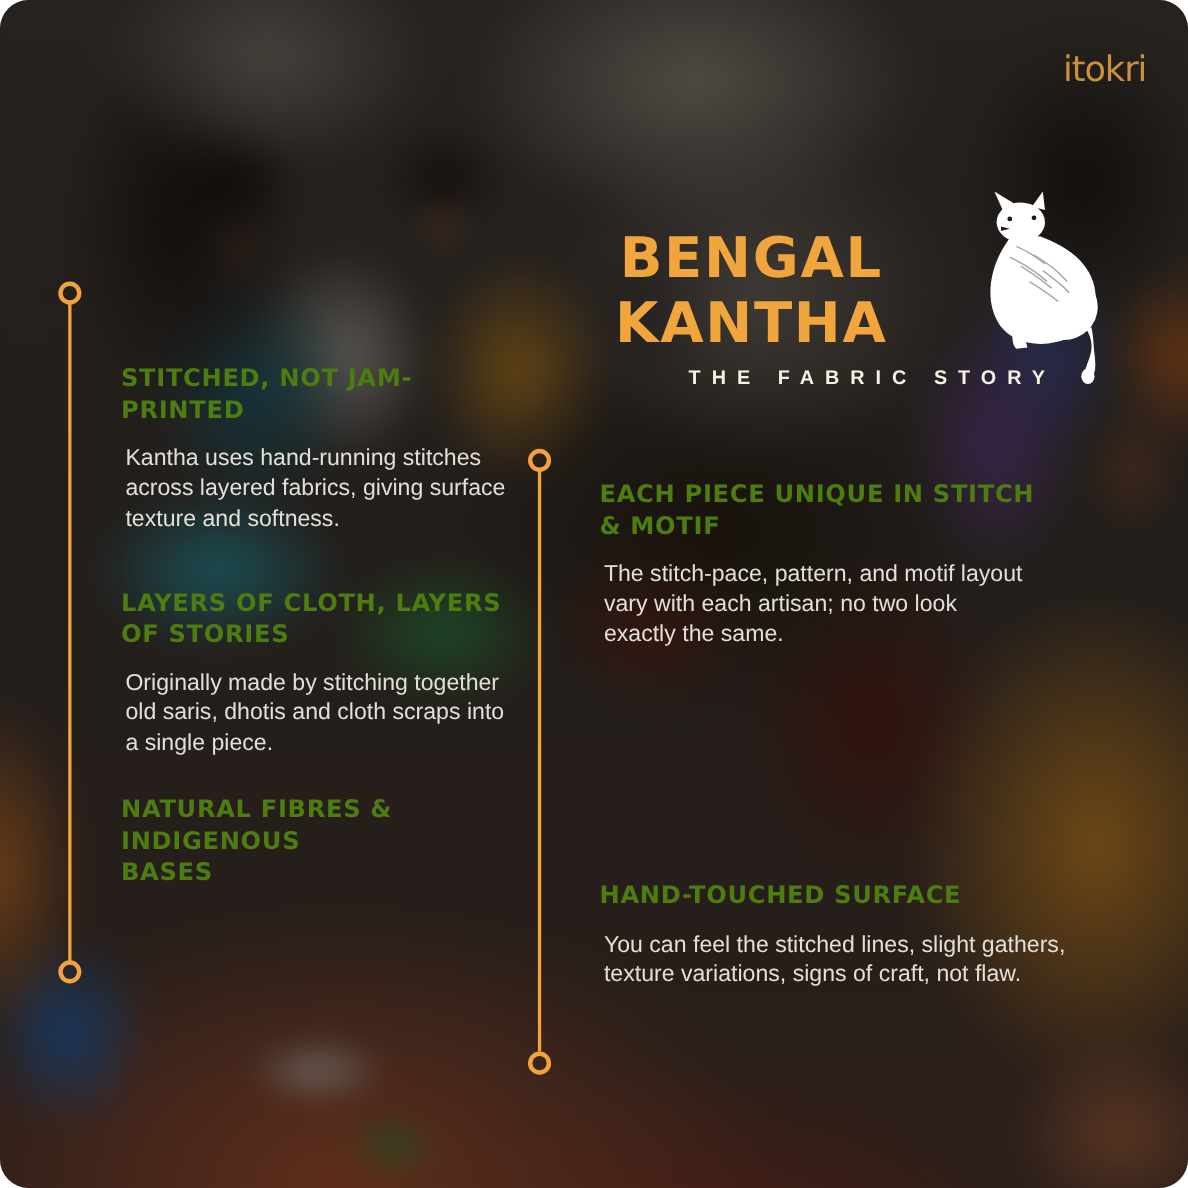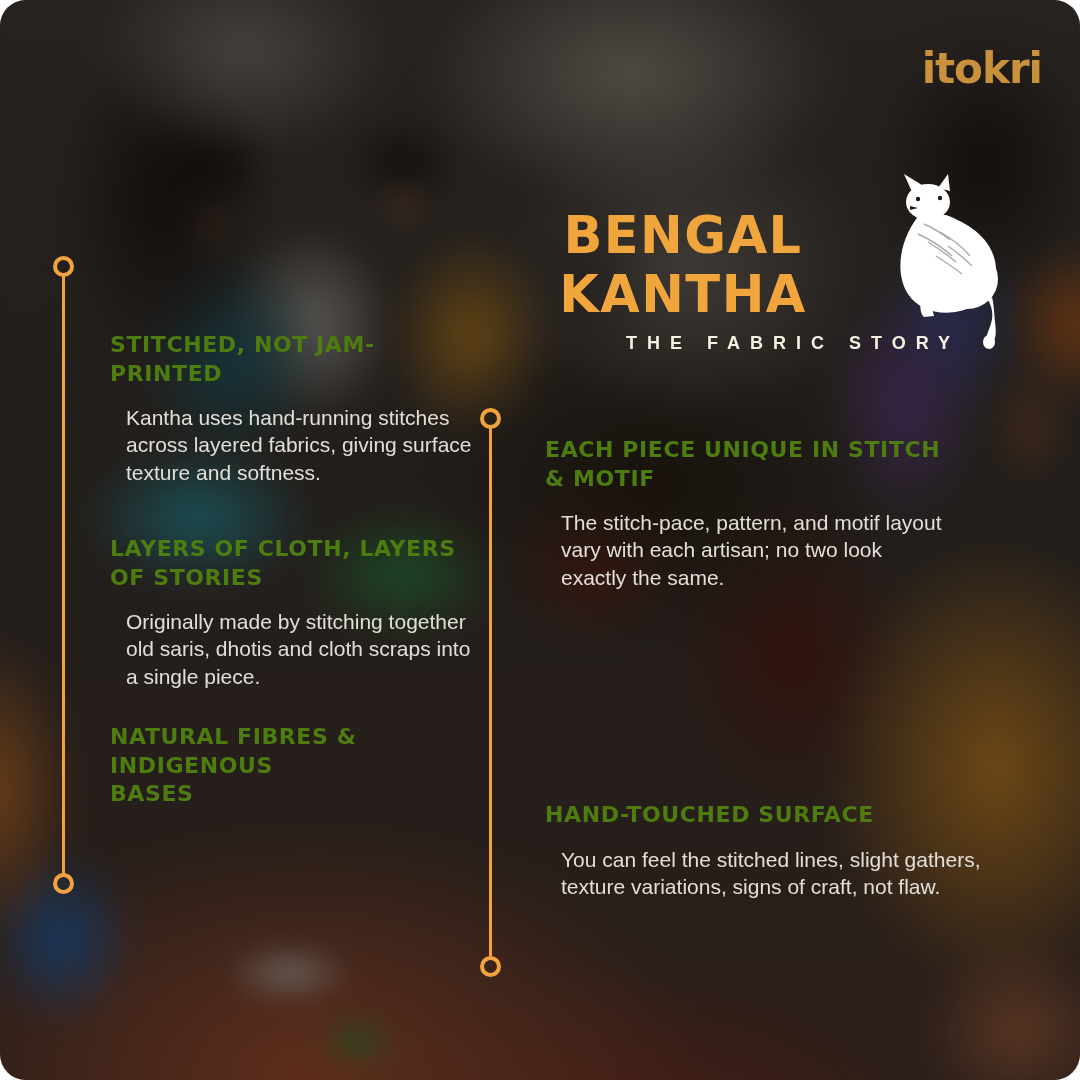--- a/index.html
+++ b/index.html
@@ -57,21 +57,21 @@
       radial-gradient(ellipse 400px 260px at 60% 104%,#7a2e1e 0%, rgba(122,46,30,0) 75%),
       linear-gradient(180deg, #423c36 0%, #352f2a 45%, #40302a 100%);
   }
   .overlay{
     position:absolute;inset:0;
     background:linear-gradient(180deg, rgba(14,11,10,.52) 0%, rgba(14,11,10,.47) 55%, rgba(20,12,10,.50) 100%);
   }
   
   .logo{
     position:absolute;top:44px;right:38px;
-    font-size:42px;font-weight:700;letter-spacing:-1px;
+    font-size:32px;font-weight:400;letter-spacing:-1px;
     color:#c9913c;font-family:"DejaVu Sans", sans-serif;
   }
   .title{
     position:absolute;left:440px;top:206px;width:486px;
     text-align:center;
     font-size:51px;font-weight:800;letter-spacing:1.5px;
     color:#f0a53d;
     font-family:"DejaVu Sans", sans-serif;
   }
   .subtitle{
@@ -84,21 +84,21 @@
   .section{position:absolute;}
   .heading{
     font-size:22px;font-weight:800;letter-spacing:.6px;
     color:#4d7c0f;line-height:1.3;white-space:pre-line;
     font-family:"DejaVu Sans", sans-serif;
     margin:0 0 15px 0;
   }
   .body{
     font-size:21px;font-weight:400;
     color:#e2ded8;line-height:1.3;white-space:pre-line;
-    margin:16px;
+    margin:4px;
   }
   
   .vline{position:absolute;width:3px;background:#f3a33e;}
   .ring{position:absolute;width:13px;height:13px;border:4px solid #f3a33e;border-radius:50%;background:transparent;}
   .cat{position:absolute;left:888px;top:172px;width:122px;height:178px;}
 </style>
 </head>
 <body>
 
 <div class="canvas">

